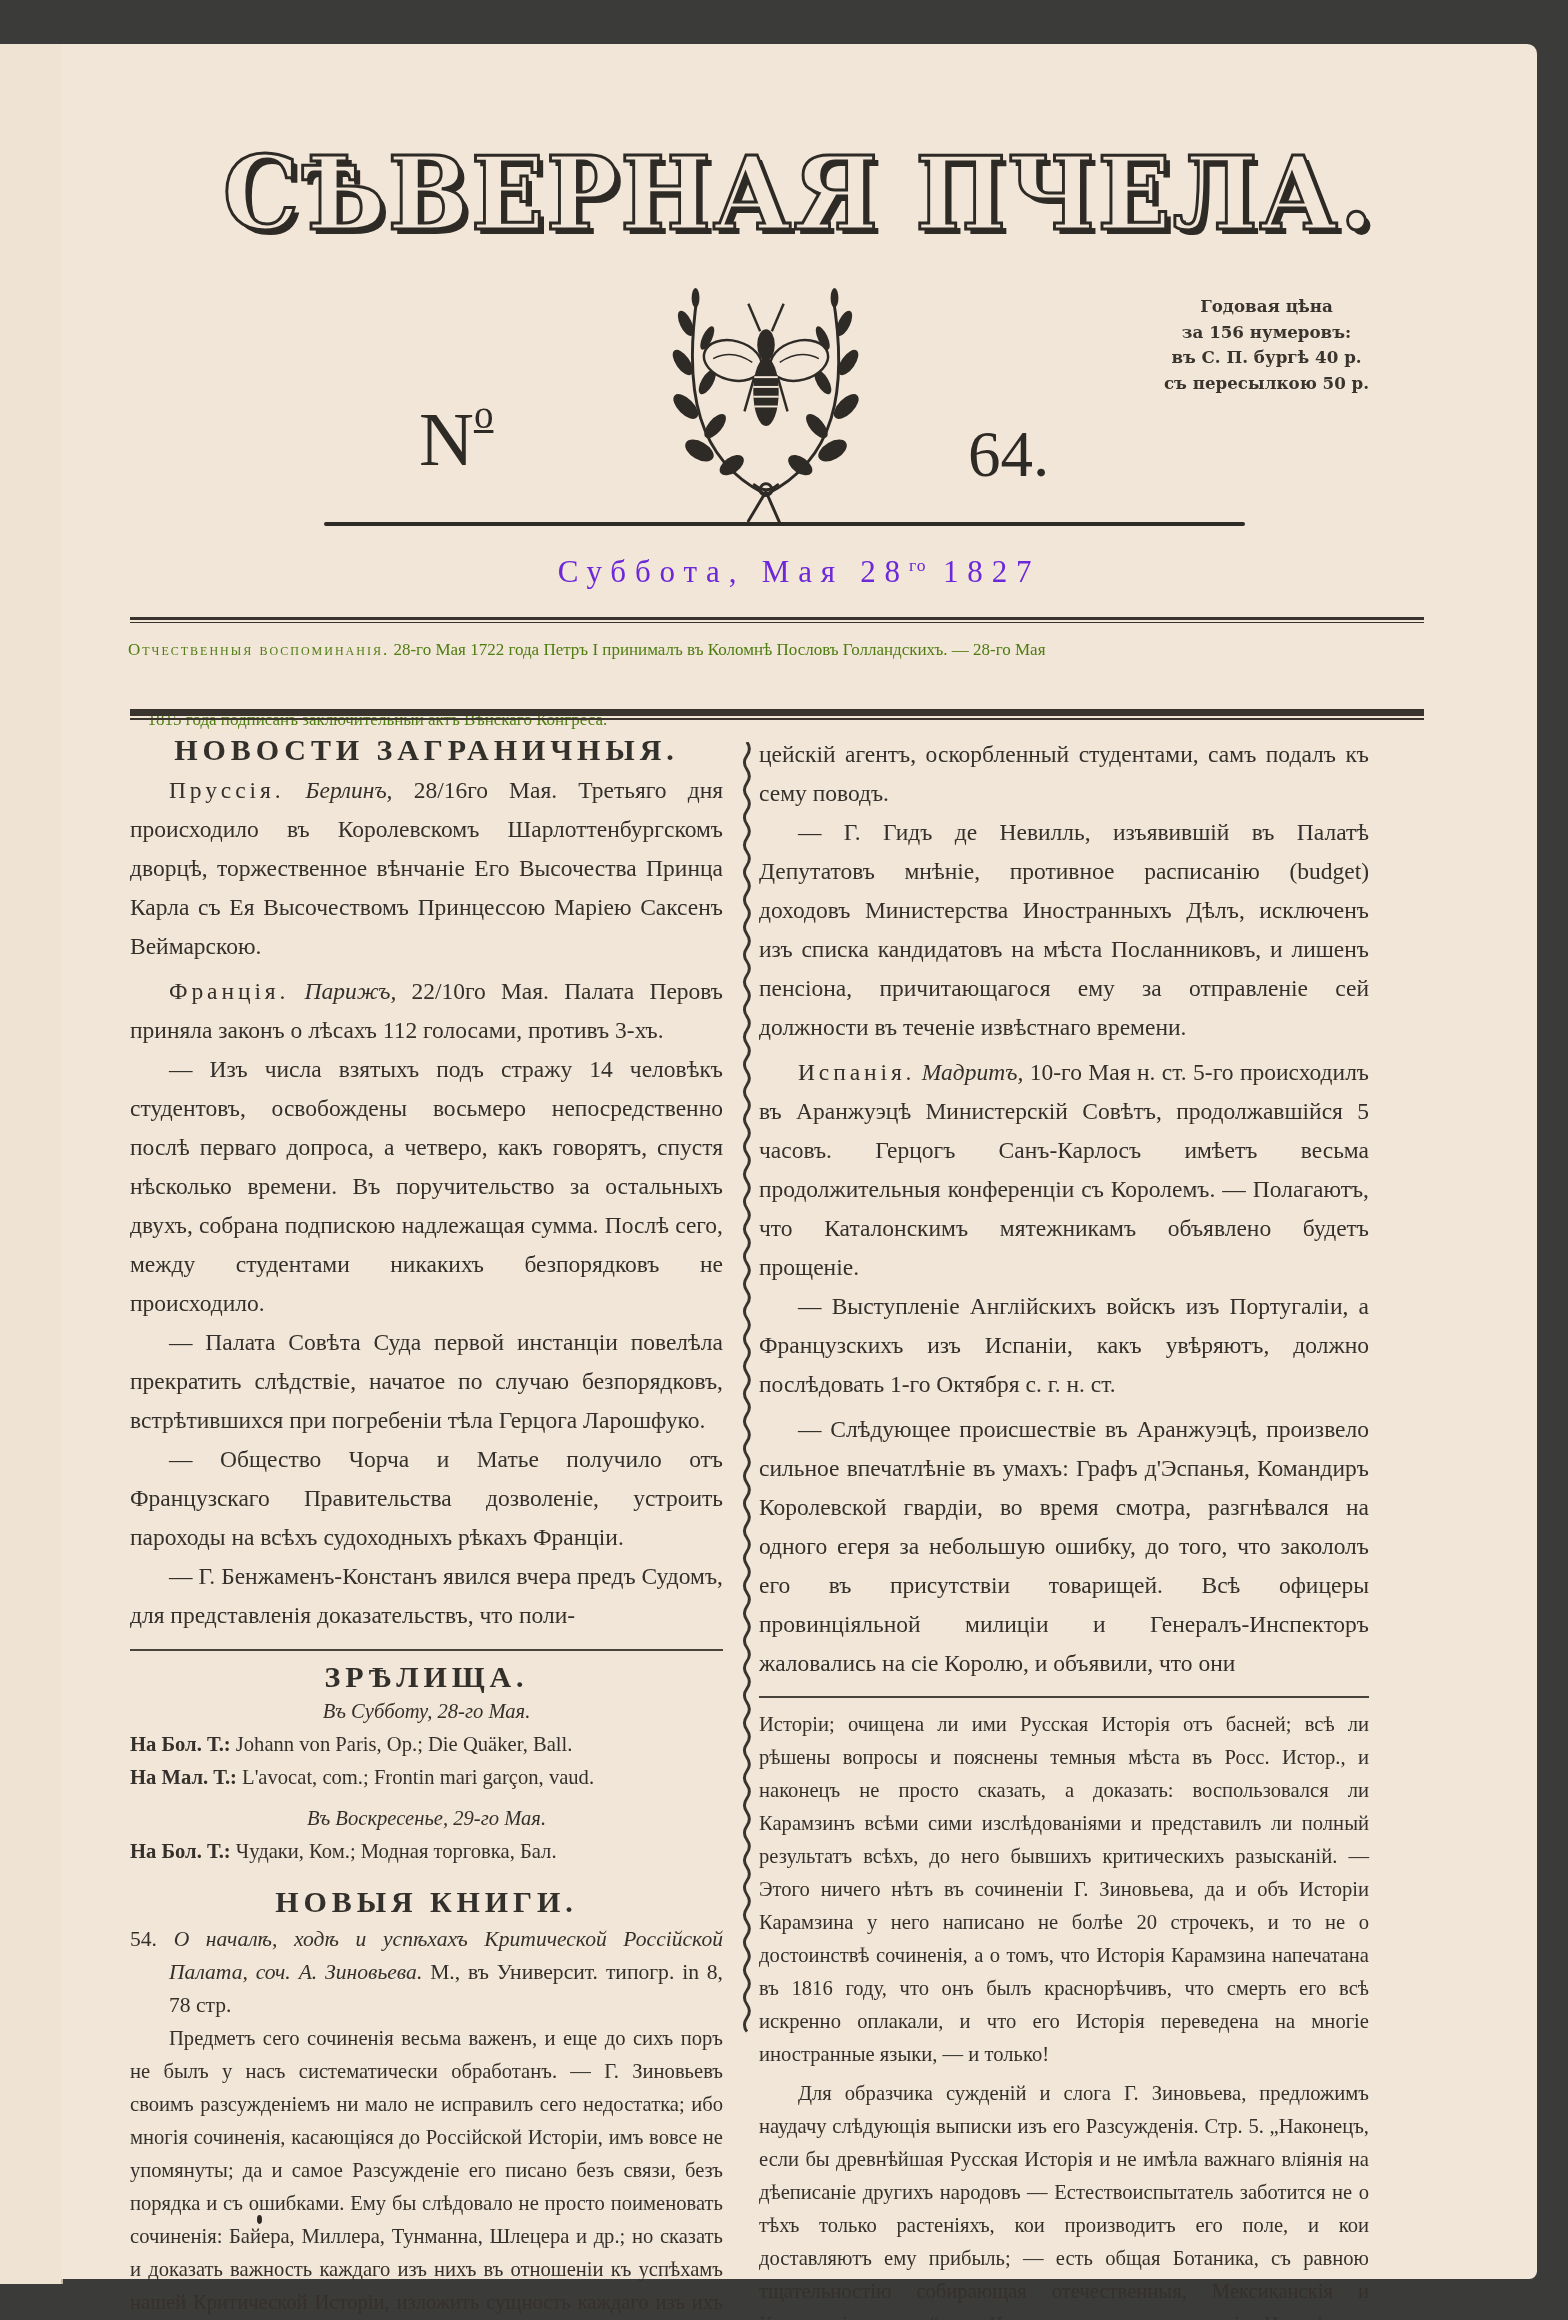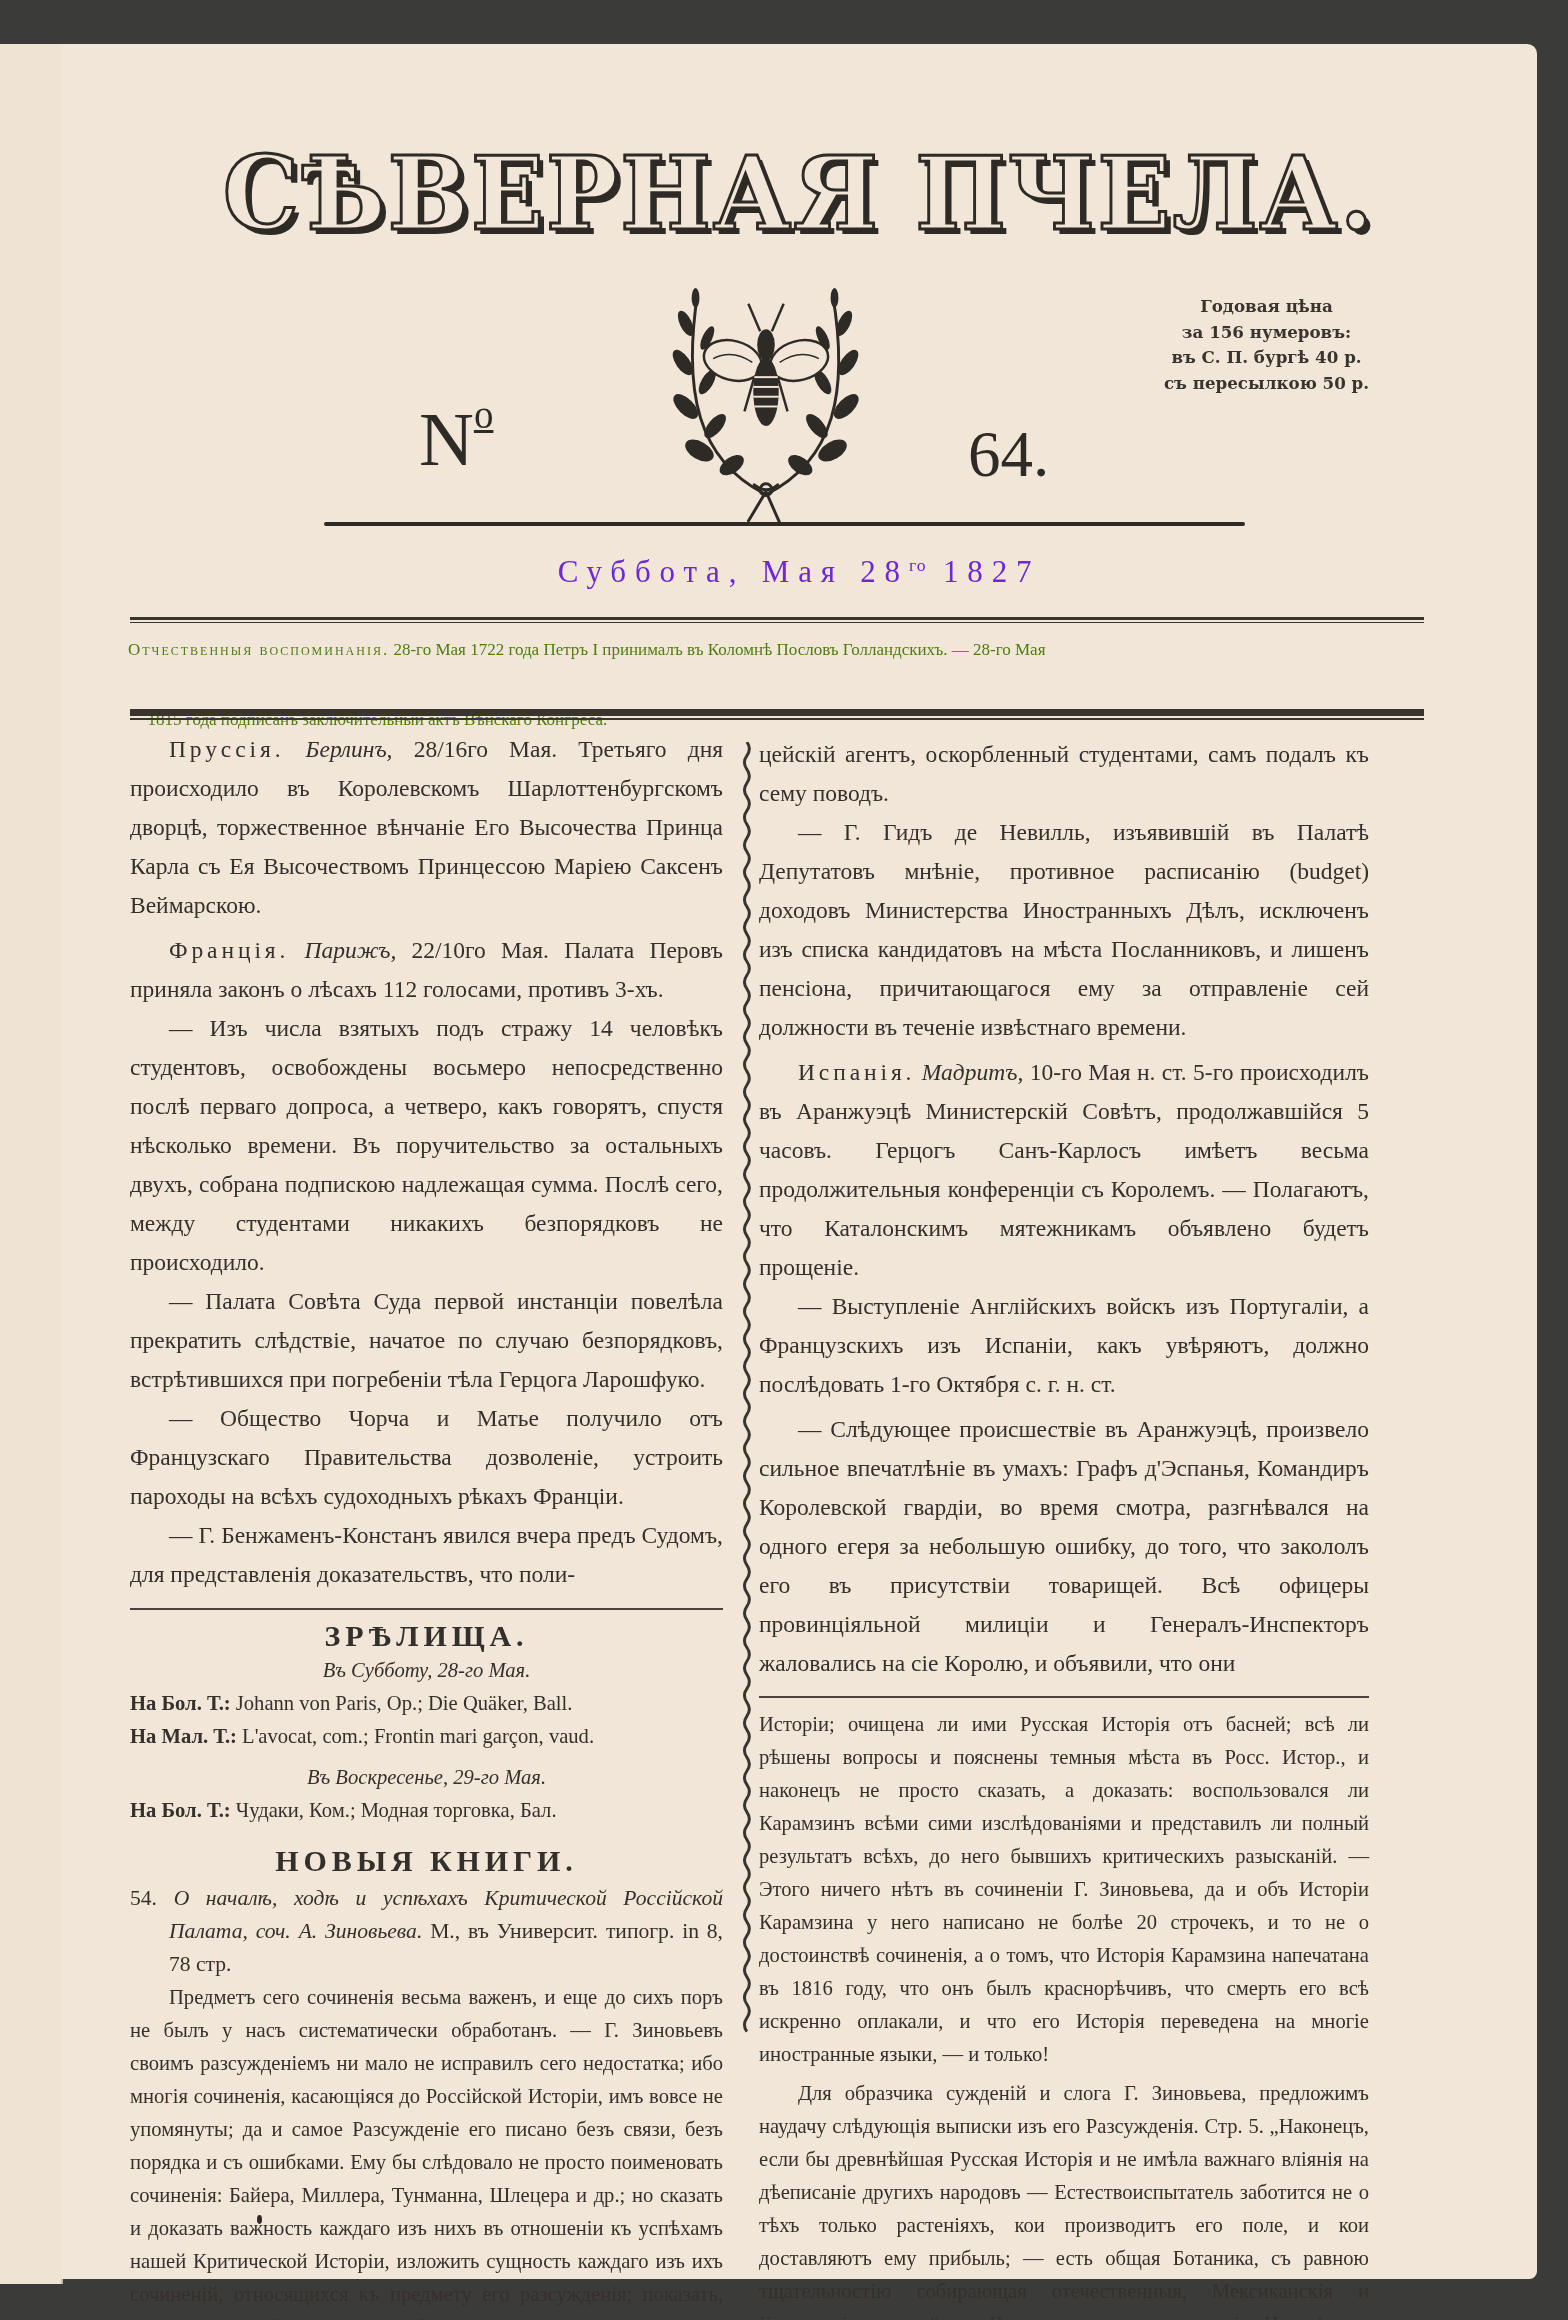--- a/index.html
+++ b/index.html
@@ -161,20 +161,21 @@
   </div>
 
   <div class="abs rule-thick"></div>
   <div class="abs rule-thick2"></div>
 
   <svg class="abs divider" viewBox="0 0 12 1500" preserveAspectRatio="none">
     <path d="M6 0 q5 7 0 14 q-5 7 0 14 q5 7 0 14 q-5 7 0 14 q5 7 0 14 q-5 7 0 14 q5 7 0 14 q-5 7 0 14 q5 7 0 14 q-5 7 0 14 q5 7 0 14 q-5 7 0 14 q5 7 0 14 q-5 7 0 14 q5 7 0 14 q-5 7 0 14 q5 7 0 14 q-5 7 0 14 q5 7 0 14 q-5 7 0 14 q5 7 0 14 q-5 7 0 14 q5 7 0 14 q-5 7 0 14 q5 7 0 14 q-5 7 0 14 q5 7 0 14 q-5 7 0 14 q5 7 0 14 q-5 7 0 14 q5 7 0 14 q-5 7 0 14 q5 7 0 14 q-5 7 0 14 q5 7 0 14 q-5 7 0 14 q5 7 0 14 q-5 7 0 14 q5 7 0 14 q-5 7 0 14 q5 7 0 14 q-5 7 0 14 q5 7 0 14 q-5 7 0 14 q5 7 0 14 q-5 7 0 14 q5 7 0 14 q-5 7 0 14 q5 7 0 14 q-5 7 0 14 q5 7 0 14 q-5 7 0 14 q5 7 0 14 q-5 7 0 14 q5 7 0 14 q-5 7 0 14 q5 7 0 14 q-5 7 0 14 q5 7 0 14 q-5 7 0 14 q5 7 0 14 q-5 7 0 14 q5 7 0 14 q-5 7 0 14 q5 7 0 14 q-5 7 0 14 q5 7 0 14 q-5 7 0 14 q5 7 0 14 q-5 7 0 14 q5 7 0 14 q-5 7 0 14 q5 7 0 14 q-5 7 0 14 q5 7 0 14 q-5 7 0 14 q5 7 0 14 q-5 7 0 14 q5 7 0 14 q-5 7 0 14 q5 7 0 14 q-5 7 0 14 q5 7 0 14 q-5 7 0 14 q5 7 0 14 q-5 7 0 14 q5 7 0 14 q-5 7 0 14 q5 7 0 14 q-5 7 0 14 q5 7 0 14 q-5 7 0 14 q5 7 0 14 q-5 7 0 14" fill="none" stroke="#3a342e" stroke-width="3"></path>
   </svg>
 
   <div class="abs col col-left">
+    <div class="sechead">НОВОСТИ ЗАГРАНИЧНЫЯ.</div>
 
     <p class="ind">
       <span class="sp">Пруссія.</span>
       <i class="place">Берлинъ,</i>
       <span>28/16го Мая.</span>
       <span>Третьяго дня происходило въ Королевскомъ Шарлоттенбургскомъ дворцѣ, торжественное вѣнчаніе Его Высочества Принца Карла съ Ея Высочествомъ Принцессою Маріею Саксенъ Веймарскою.</span>
     </p>
     <p class="ind" style="margin-top:5.9px">
       <span class="sp">Франція.</span>
       <i class="place">Парижъ,</i>

